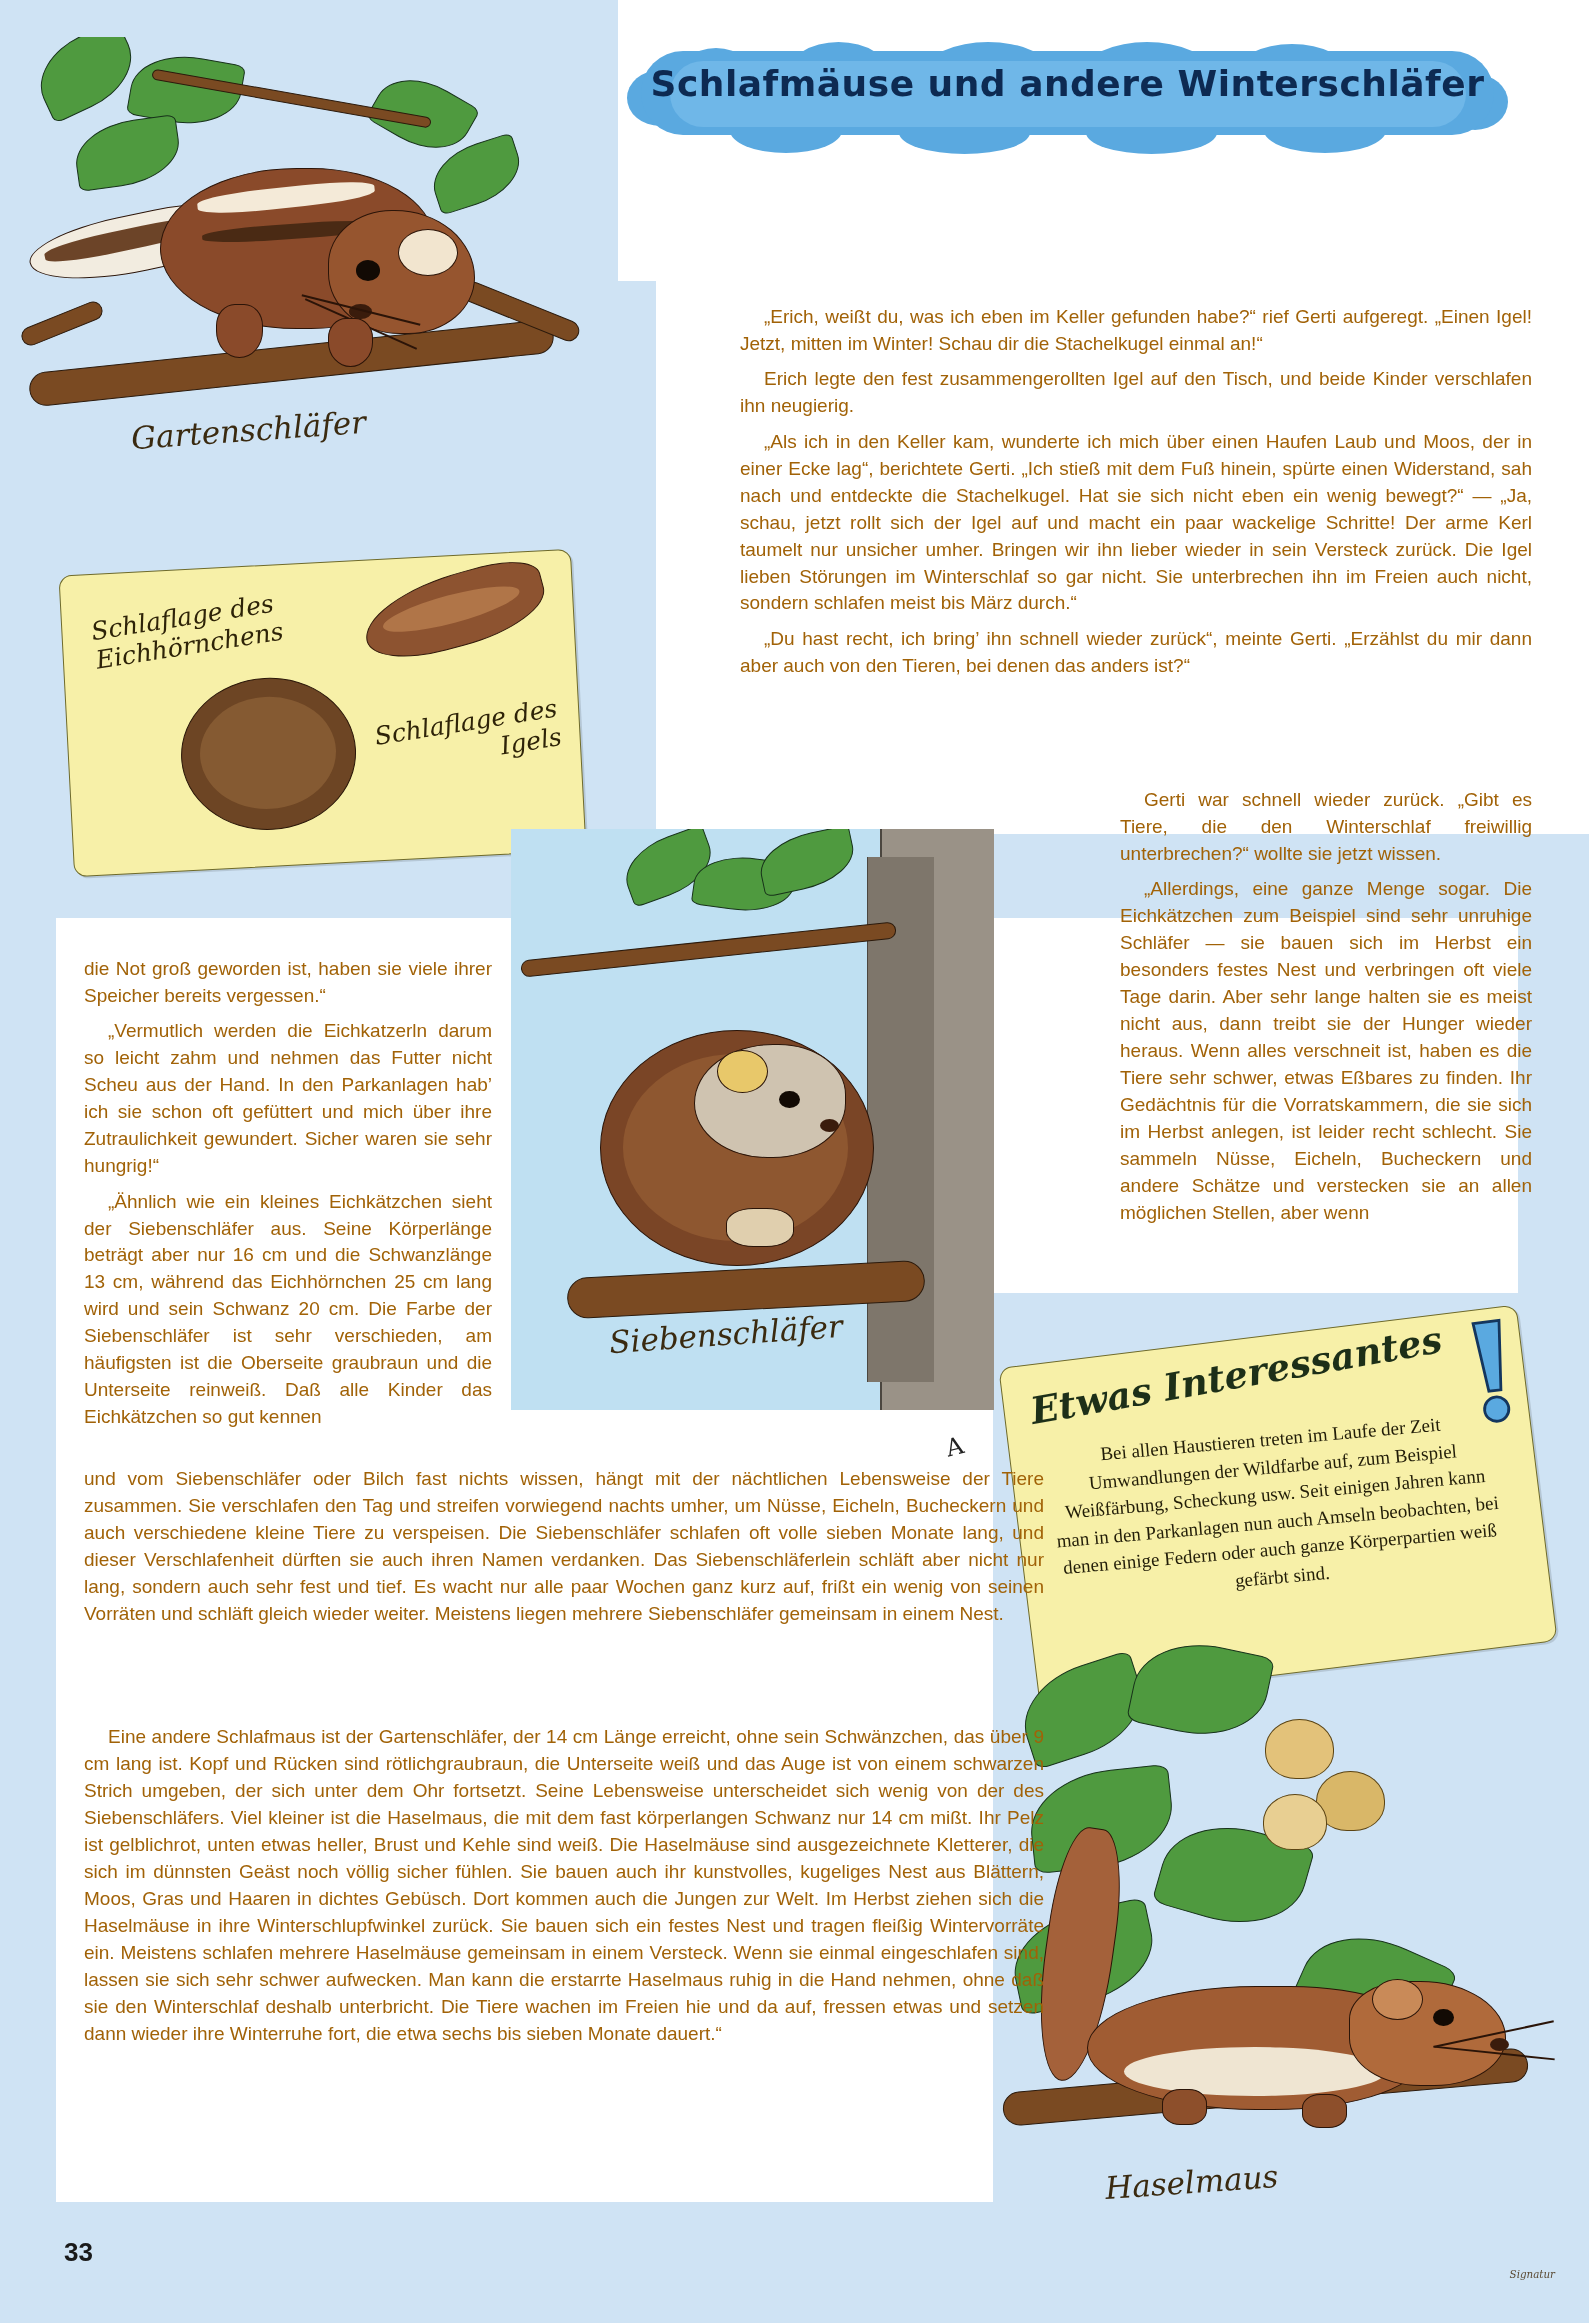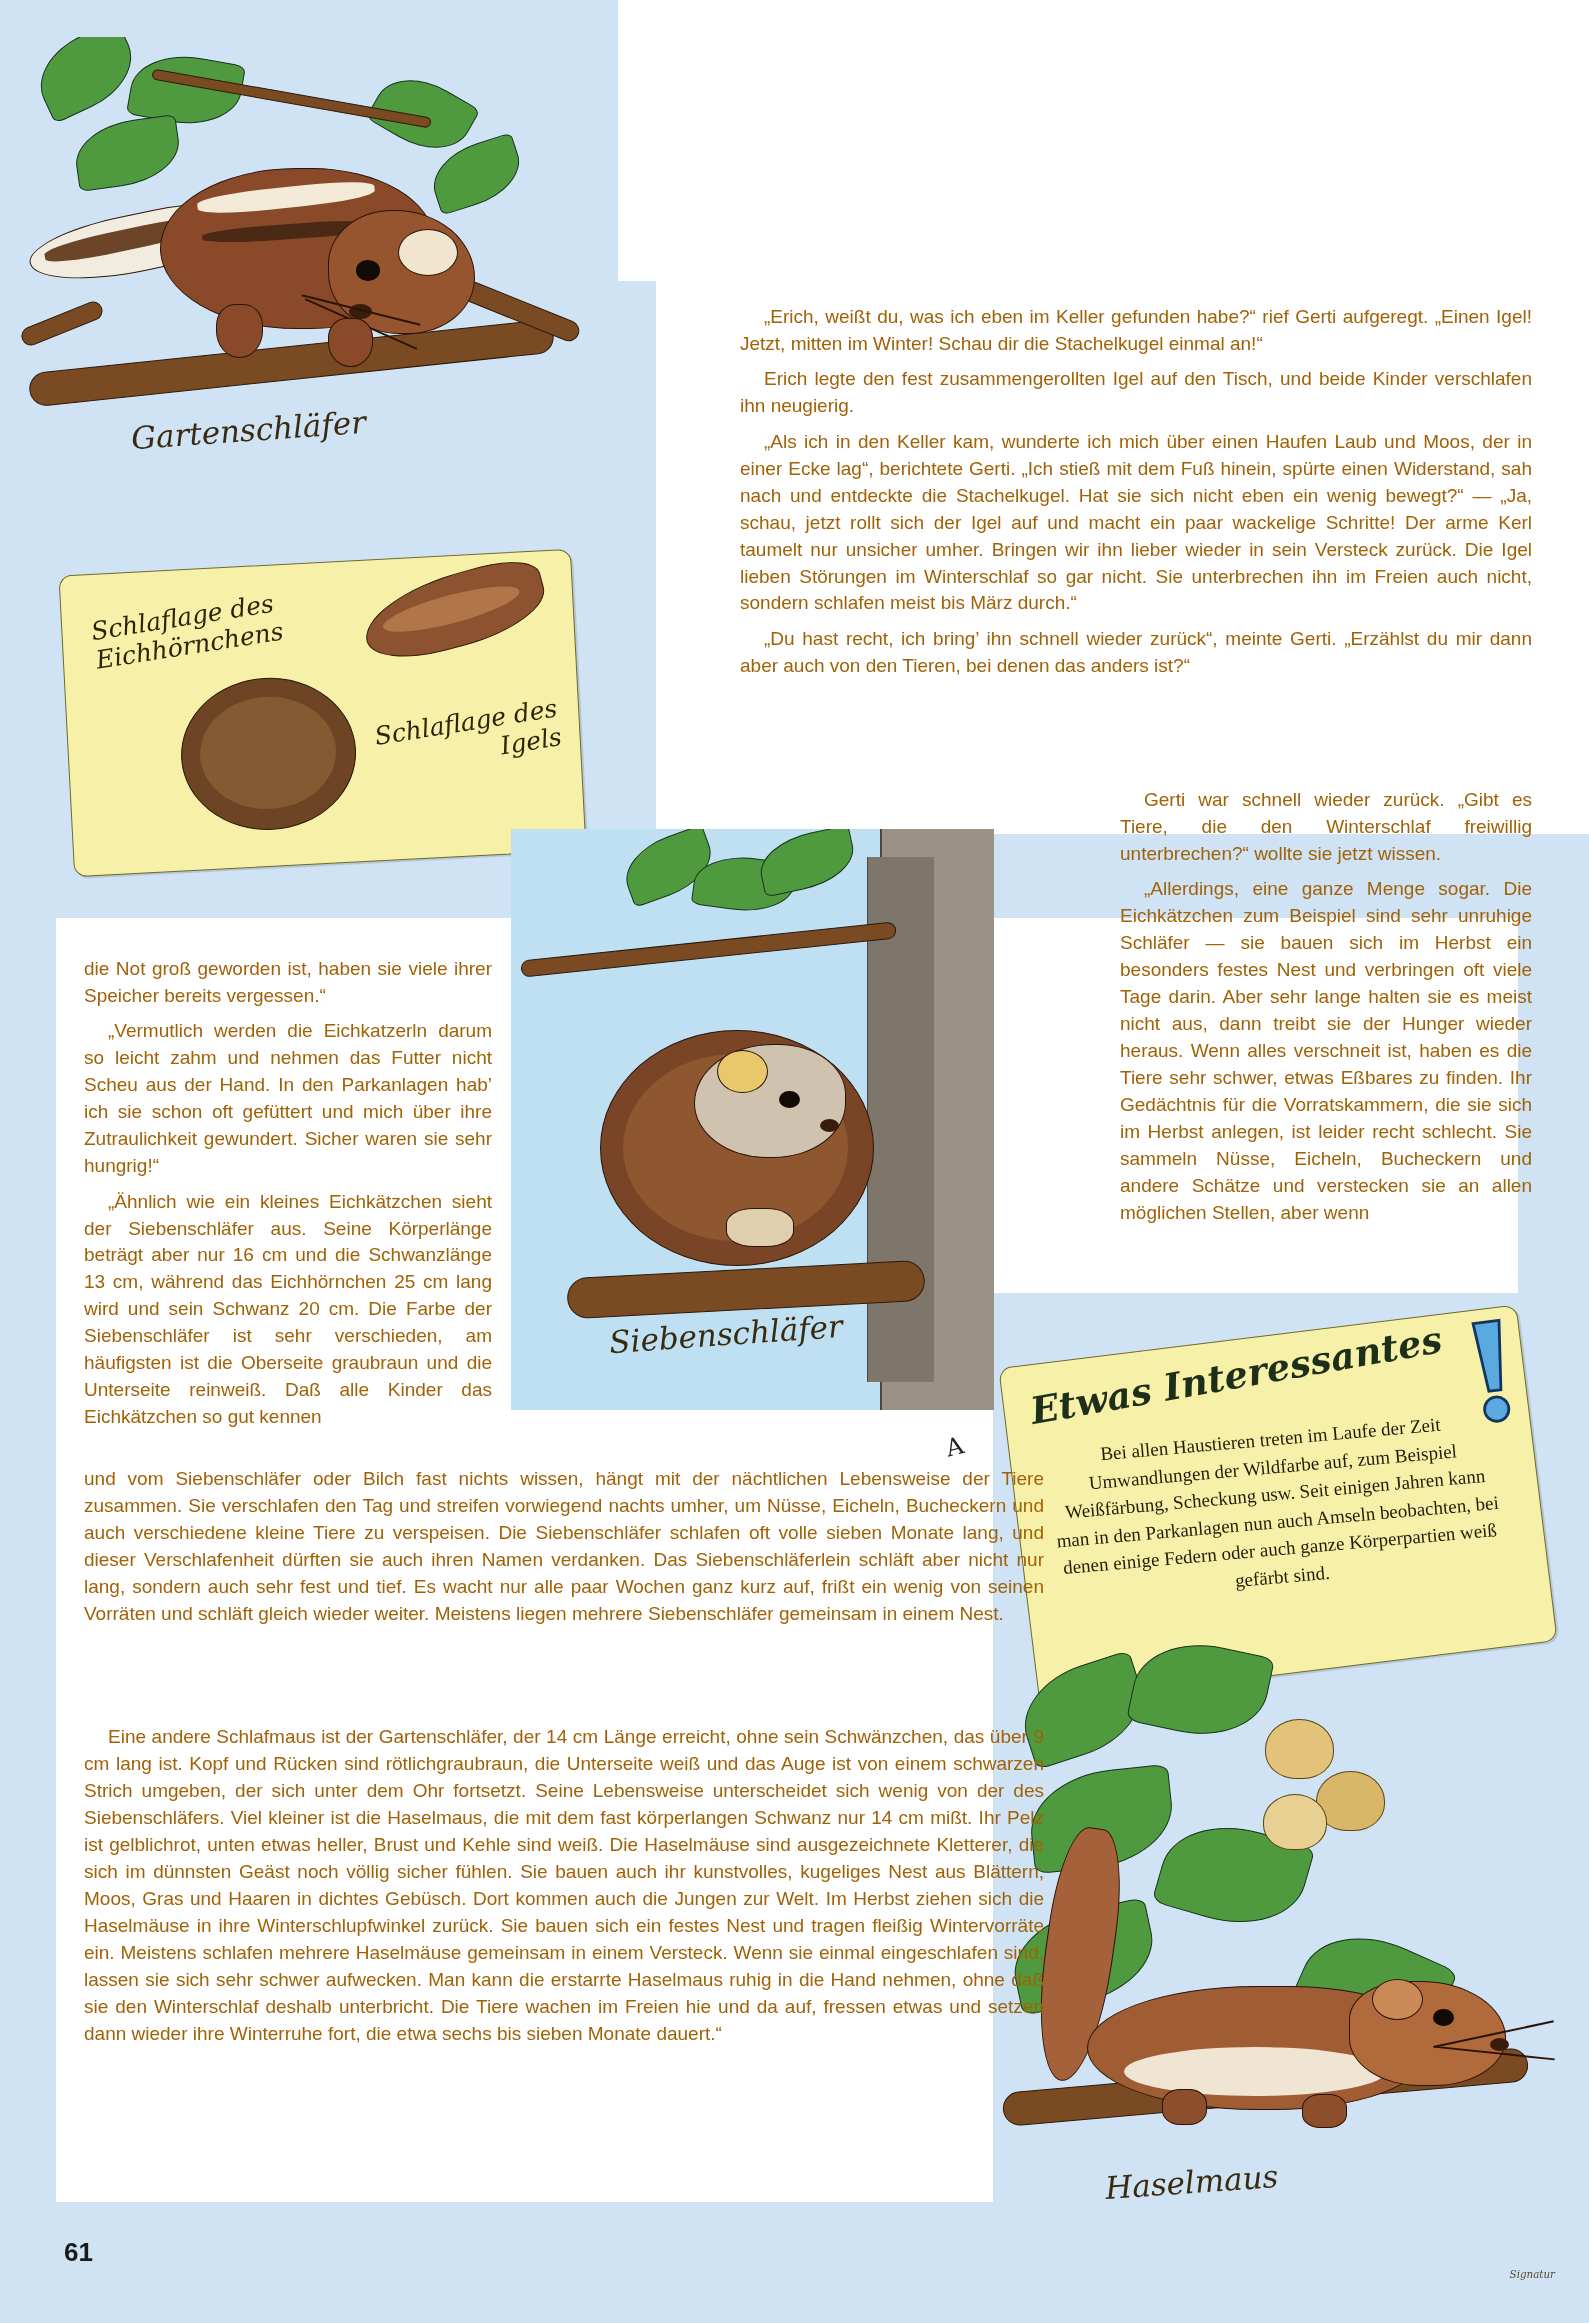--- a/index.html
+++ b/index.html
@@ -305,20 +305,37 @@
 
 <div class="page">
 
   <div class="bg-white-top"></div>
   <div class="bg-blue-left"></div>
   <div class="bg-blue-top-right"></div>
   <div class="bg-blue-mid"></div>
   <div class="bg-white-col"></div>
   <div class="bg-blue-right-low"></div>
 
+  <div class="title-banner">
+    <div class="cloudbump" style="left:9.4px;  top:28px;  width:66px;  height:56px;"></div>
+    <div class="cloudbump" style="left:56px;  top:5.6px;   width:84px;  height:75px;"></div>
+    <div class="cloudbump" style="left:169px; top:0px;   width:103px; height:66px;"></div>
+    <div class="cloudbump" style="left:309px; top:0px;   width:122px; height:56px;"></div>
+    <div class="cloudbump" style="left:468px; top:0px;   width:122px; height:56px;"></div>
+    <div class="cloudbump" style="left:618px; top:1.9px;   width:112px; height:58px;"></div>
+    <div class="cloudbump" style="left:750px; top:13px;  width:103px; height:66px;"></div>
+    <div class="cloudbump" style="left:824px; top:32px;  width:66px;  height:56px;"></div>
+    <div class="cloudbump" style="left:112px; top:66px;  width:112px; height:45px;"></div>
+    <div class="cloudbump" style="left:281px; top:69px;  width:131px; height:43px;"></div>
+    <div class="cloudbump" style="left:468px; top:69px;  width:131px; height:43px;"></div>
+    <div class="cloudbump" style="left:646px; top:66px;  width:122px; height:45px;"></div>
+    <div class="title-cloud"></div>
+    <div class="title-cloud inner"></div>
+    <div class="title-text">Schlafmäuse und andere Winterschläfer</div>
+  </div>
 
   <div class="illus" id="illus-gartenschlaefer">
 
     <div class="leaf" style="left:17px;  top:0px;   width:98px; height:67px; transform:rotate(-25deg);"></div>
     <div class="leaf" style="left:112px; top:19px;  width:108px; height:66px; transform:rotate(10deg);"></div>
     <div class="leaf" style="left:56px;  top:84px;  width:103px; height:62px; transform:rotate(-8deg);"></div>
     <div class="leaf" style="left:356px; top:45px;  width:94px; height:62px; transform:rotate(30deg);"></div>
     <div class="leaf" style="left:412px; top:108px; width:89px;  height:56px; transform:rotate(-18deg);"></div>
 
     <div class="branch" style="left:131px; top:56px; width:281px; height:9.4px; transform:rotate(10deg);"></div>
@@ -445,16 +462,16 @@
   </div>
 
   <div class="textcol" id="col-full-1">
     <p class="noindent">und vom Siebenschläfer oder Bilch fast nichts wissen, hängt mit der nächtlichen Lebensweise der Tiere zusammen. Sie verschlafen den Tag und streifen vorwiegend nachts umher, um Nüsse, Eicheln, Bucheckern und auch verschiedene kleine Tiere zu verspeisen. Die Siebenschläfer schlafen oft volle sieben Monate lang, und dieser Verschlafenheit dürften sie auch ihren Namen verdanken. Das Siebenschläferlein schläft aber nicht nur lang, sondern auch sehr fest und tief. Es wacht nur alle paar Wochen ganz kurz auf, frißt ein wenig von seinen Vorräten und schläft gleich wieder weiter. Meistens liegen mehrere Siebenschläfer gemeinsam in einem Nest.</p>
   </div>
 
   <div class="textcol" id="col-full-2">
     <p>Eine andere Schlafmaus ist der Gartenschläfer, der 14 cm Länge erreicht, ohne sein Schwänzchen, das über 9 cm lang ist. Kopf und Rücken sind rötlichgraubraun, die Unterseite weiß und das Auge ist von einem schwarzen Strich umgeben, der sich unter dem Ohr fortsetzt. Seine Lebensweise unterscheidet sich wenig von der des Siebenschläfers. Viel kleiner ist die Haselmaus, die mit dem fast körperlangen Schwanz nur 14 cm mißt. Ihr Pelz ist gelblichrot, unten etwas heller, Brust und Kehle sind weiß. Die Haselmäuse sind ausgezeichnete Kletterer, die sich im dünnsten Geäst noch völlig sicher fühlen. Sie bauen auch ihr kunstvolles, kugeliges Nest aus Blättern, Moos, Gras und Haaren in dichtes Gebüsch. Dort kommen auch die Jungen zur Welt. Im Herbst ziehen sich die Haselmäuse in ihre Winterschlupfwinkel zurück. Sie bauen sich ein festes Nest und tragen fleißig Wintervorräte ein. Meistens schlafen mehrere Haselmäuse gemeinsam in einem Versteck. Wenn sie einmal eingeschlafen sind, lassen sie sich sehr schwer aufwecken. Man kann die erstarrte Haselmaus ruhig in die Hand nehmen, ohne daß sie den Winterschlaf deshalb unterbricht. Die Tiere wachen im Freien hie und da auf, fressen etwas und setzen dann wieder ihre Winterruhe fort, die etwa sechs bis sieben Monate dauert.“</p>
   </div>
 
-  <div class="page-number">61</div>
+  <div class="page-number">33</div>
 
 </div>
 
 
 </body></html>

